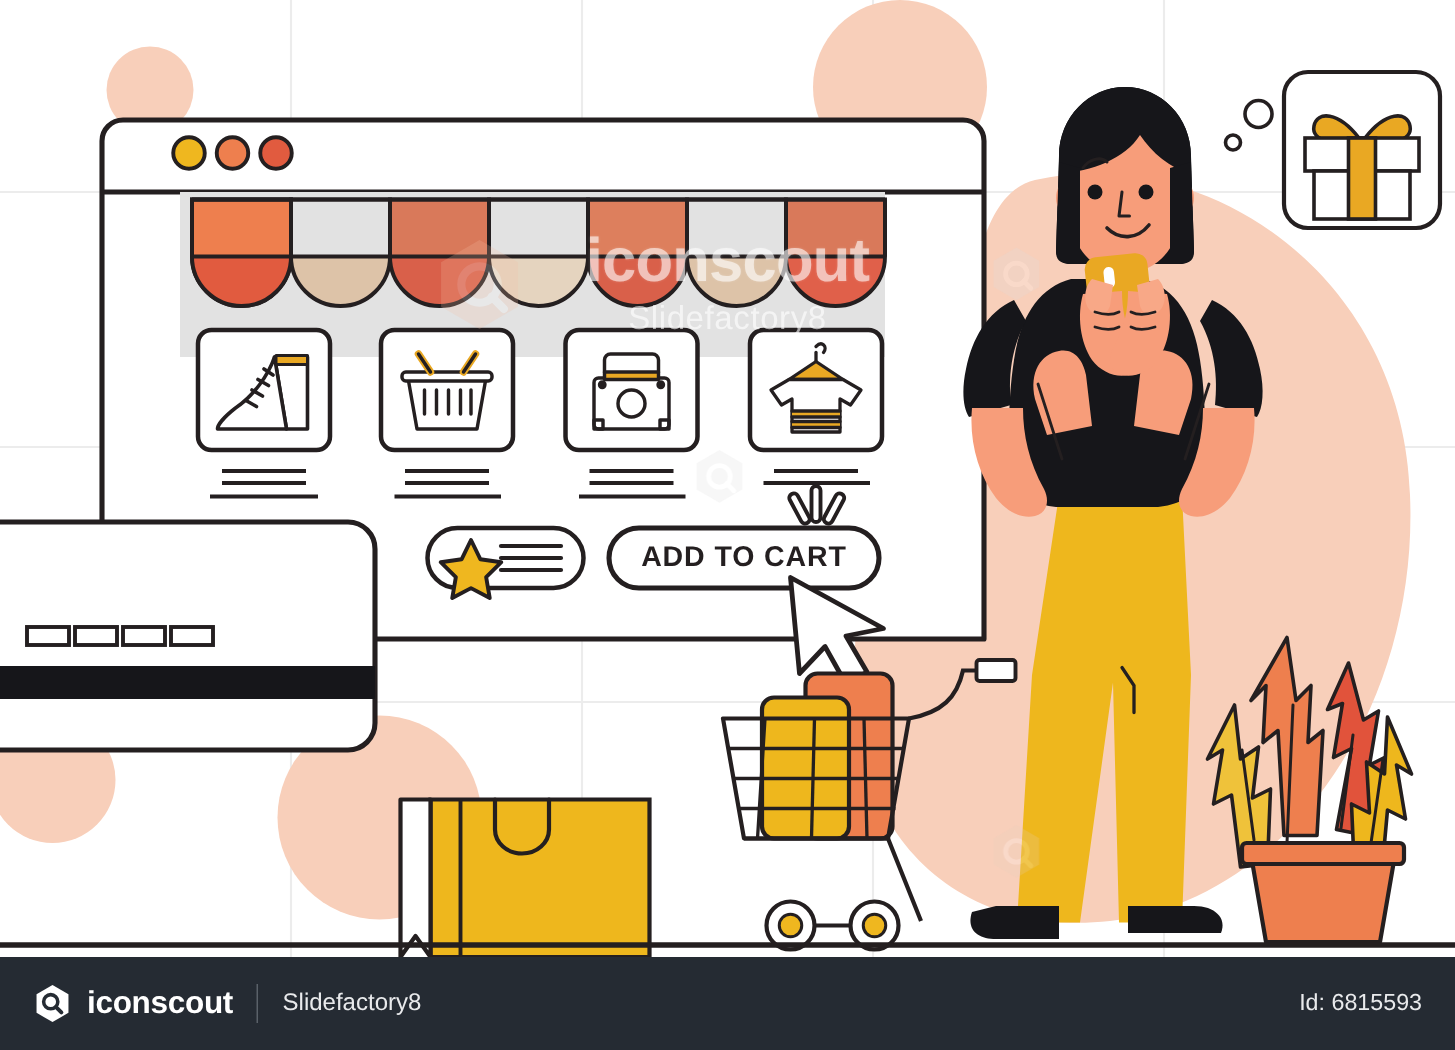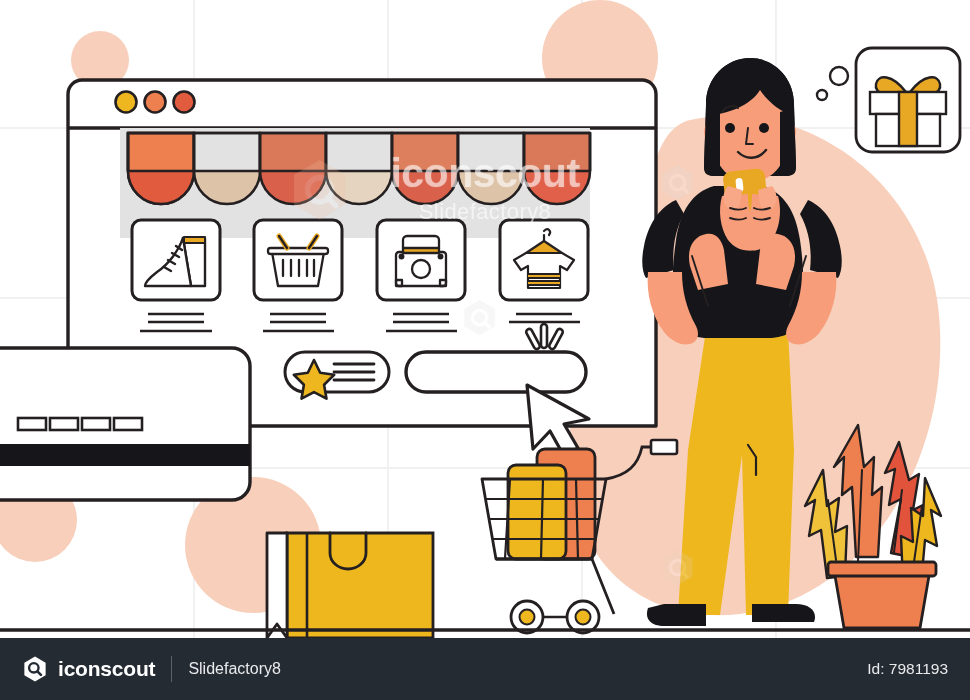--- a/index.html
+++ b/index.html
@@ -414,35 +414,38 @@
         <g transform="translate(660,550) scale(0.8)">
           <path d="M22 0 L41 11 L41 33 L22 44 L3 33 L3 11 Z" fill="#e8cfbc"></path>
           <circle cx="22" cy="22" r="9" fill="none" stroke="#ffffff" stroke-width="4"></circle>
           <line x1="28" y1="28" x2="34" y2="34" stroke="#ffffff" stroke-width="4" stroke-linecap="round"></line>
         </g>
       </g>
 
     </g>
   </svg>
 
+  <div style="position:absolute;left:406px;top:352px;width:180px;height:40px;
+              display:flex;align-items:center;justify-content:center;z-index:20;
+              font-weight:700;font-size:19px;letter-spacing:0.6px;color:#241f20;">ADD TO CART</div>
 
   <div id="watermark">
     <div class="wm-row">
       <span class="wm-main">iconscout</span>
     </div>
     <span class="wm-sub">Slidefactory8</span>
   </div>
 
   <div id="footer">
     <div class="brandwrap">
       <svg class="logo" viewBox="0 0 44 44">
         <path d="M22 1 L40 11.5 L40 32.5 L22 43 L4 32.5 L4 11.5 Z" fill="#ffffff"></path>
         <circle cx="20" cy="20" r="8" fill="none" stroke="#252b33" stroke-width="4"></circle>
         <line x1="26" y1="26" x2="32" y2="32" stroke="#252b33" stroke-width="4.5" stroke-linecap="round"></line>
       </svg>
       <span class="brandname">iconscout</span>
     </div>
     <div class="divider"></div>
     <span class="sub">Slidefactory8</span>
-    <span class="idtext">Id: 7981193</span>
+    <span class="idtext">Id: 6815593</span>
   </div>
 
 </div>
 
 </body></html>

